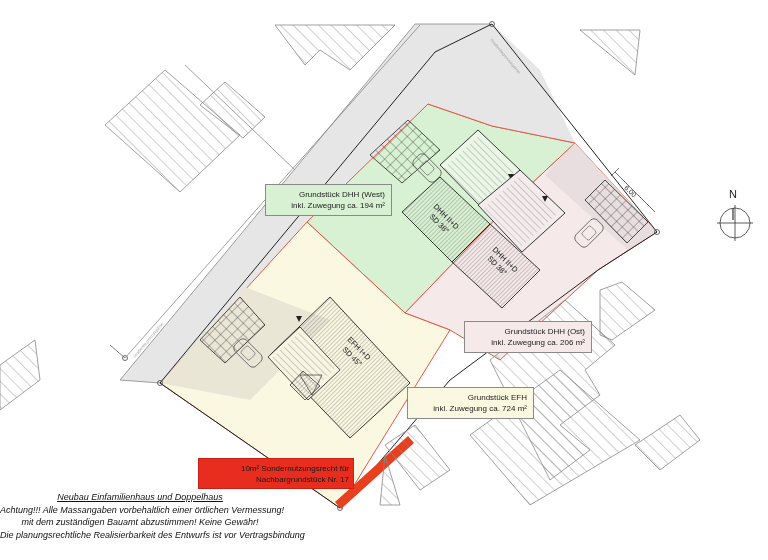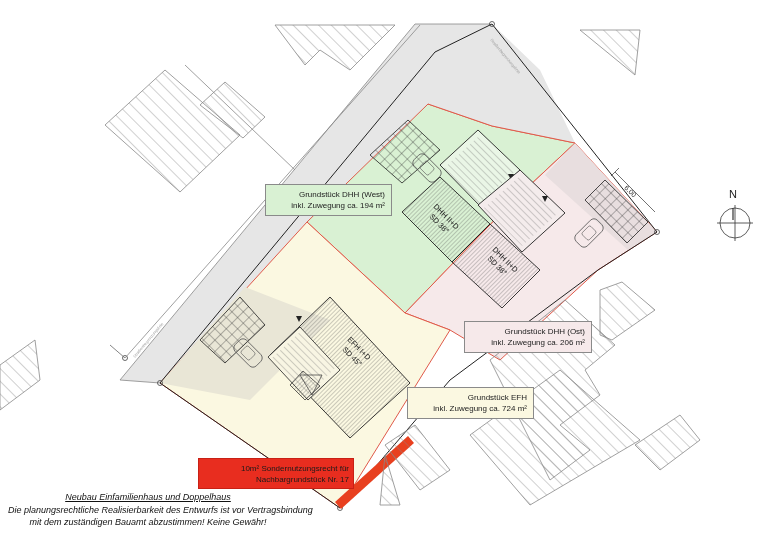--- a/index.html
+++ b/index.html
@@ -46,21 +46,20 @@
       position: absolute;
       left: 0;
       top: 491px;
       width: 280px;
       text-align: center;
       font-family: "Liberation Sans", sans-serif;
       font-style: italic;
       font-size: 9px;
       line-height: 12.5px;
       color: #111;
-      padding-left: 8px;
     }
     #notes .title { text-decoration: underline; }
     #notes span { display: block; white-space: nowrap; }
     .house-text {
       font-family: "Liberation Sans", sans-serif;
       font-size: 7.5px;
       fill: #222;
     }
     .street-text {
       font-family: "Liberation Sans", sans-serif;
@@ -227,15 +226,16 @@
   <span>inkl. Zuwegung ca. 724 m²</span>
 </div>
 
 <div class="label-box" id="label-sondernutzung">
   <span>10m² Sondernutzungsrecht für</span>
   <span>Nachbargrundstück Nr. 17</span>
 </div>
 
 <div id="notes">
   <span class="title">Neubau Einfamilienhaus und Doppelhaus</span>
+  <span>Achtung!!! Alle Massangaben vorbehaltlich einer örtlichen Vermessung!</span>
+  <span>mit dem zuständigen Bauamt abzustimmen! Keine Gewähr!</span>
   <span>Die planungsrechtliche Realisierbarkeit des Entwurfs ist vor Vertragsbindung</span>
-  <span>mit dem zuständigen Bauamt abzustimmen! Keine Gewähr!</span>
 </div>
 
 </body></html>

